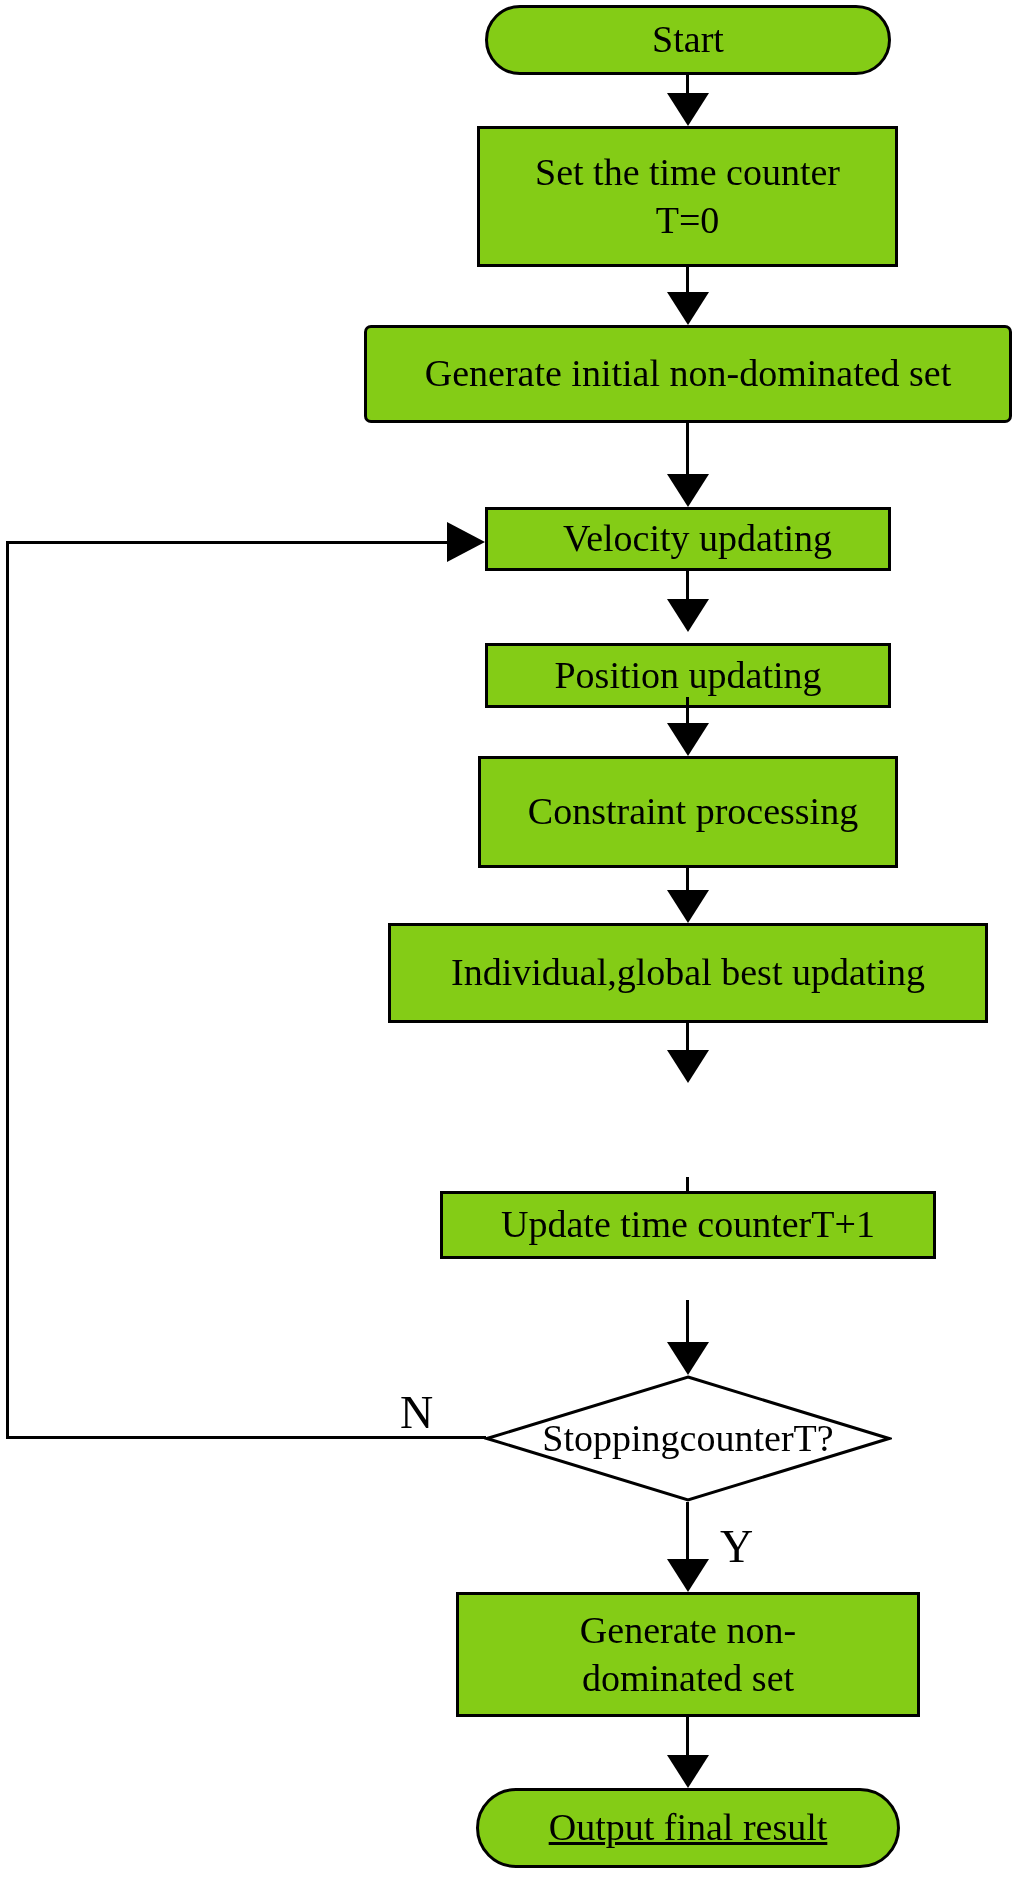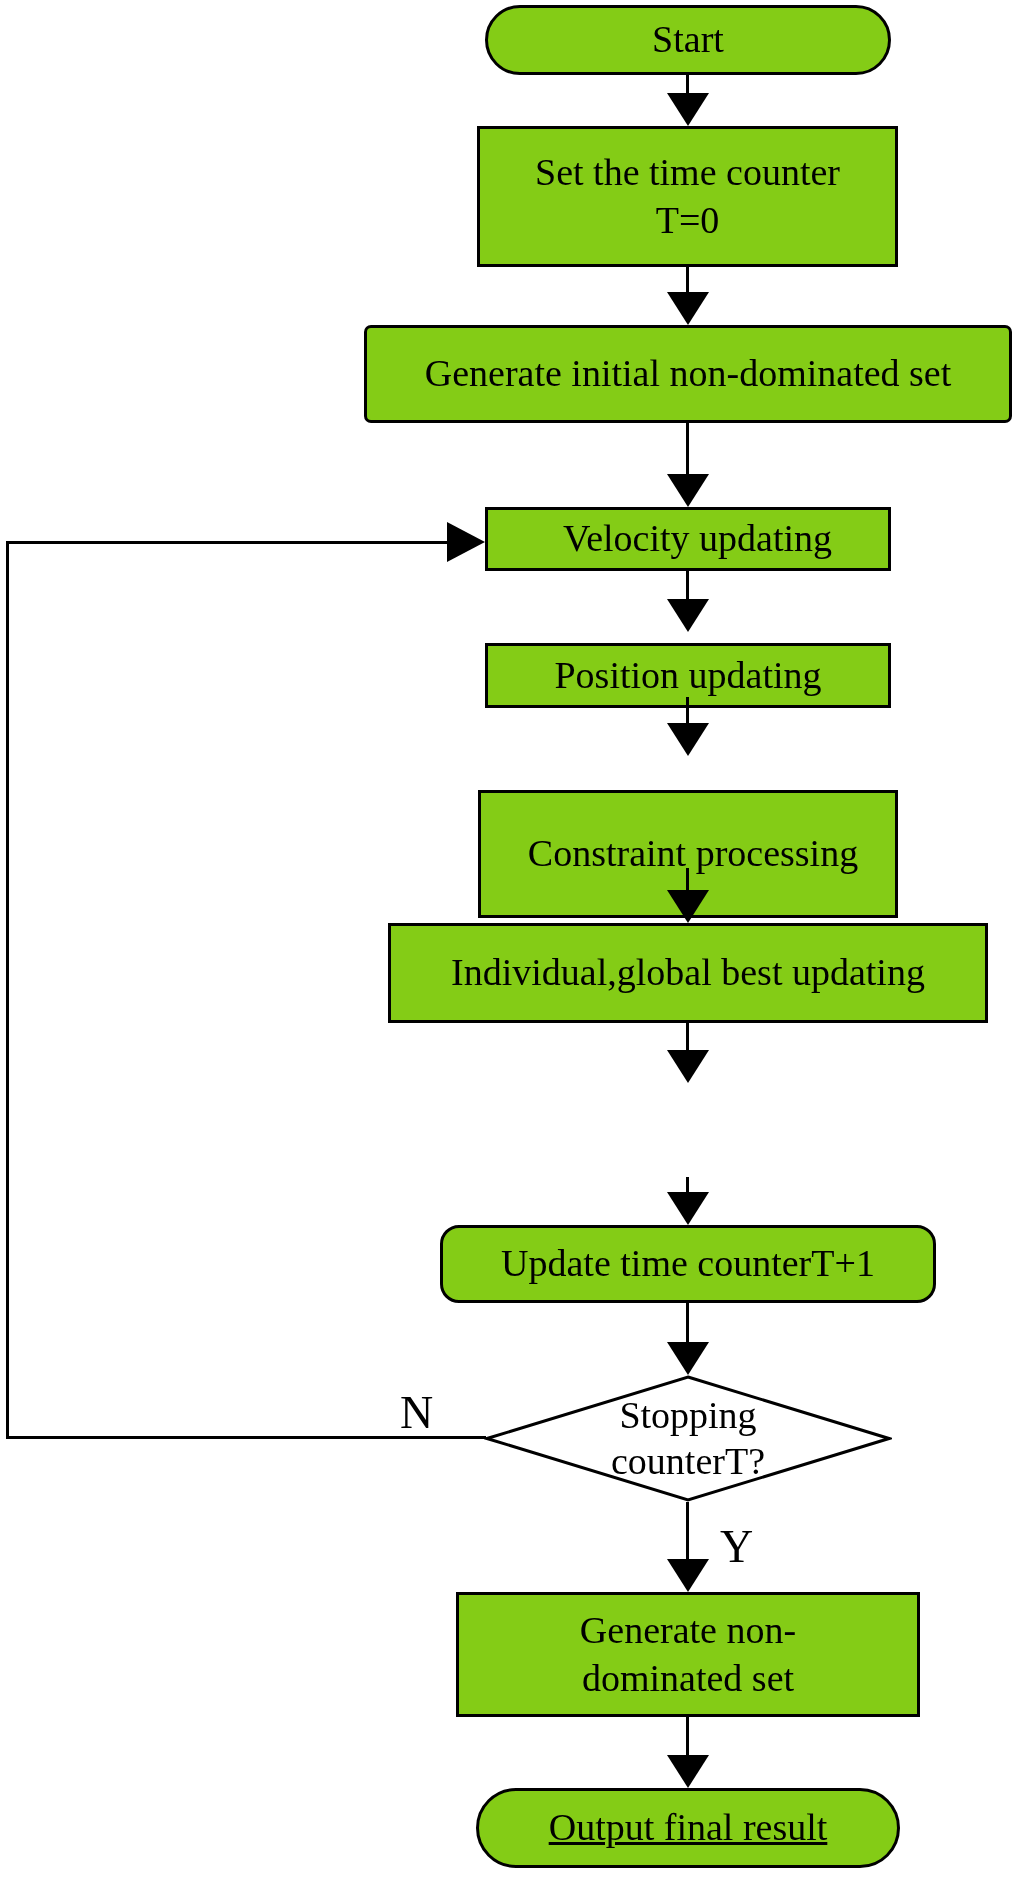--- a/index.html
+++ b/index.html
@@ -25,21 +25,21 @@
   }
   .arrow-right {
     position:absolute; width:0; height:0;
     border-top:20px solid transparent; border-bottom:20px solid transparent;
     border-left:38px solid #000000;
   }
   .diamond-wrap { position:absolute; left:484px; top:1375px; width:408px; height:127px; }
   .diamond-wrap svg { display:block; }
   .diamond-text {
     position:absolute; left:0; top:0; width:100%; height:100%;
-    display:flex; flex-direction:column; align-items:center; justify-content:center;
+    display:flex; flex-direction:row; align-items:center; justify-content:center;
     font-size:38px; line-height:1.2; text-align:right;
   }
   .edge-label { position:absolute; font-size:46px; line-height:1; }
 </style>
 </head>
 <body>
 
 <div class="canvas">
 
   <div class="node stadium" style="left:485px; top:5px; width:406px; height:70px;">
@@ -71,39 +71,39 @@
   <div class="vstem" style="left:686px; top:571px; height:31px;"></div>
   <div class="arrow-down" style="left:667px; top:599px;"></div>
 
   <div class="node" style="left:485px; top:632px; width:406px; height:65px;margin-top:11px;">
     <span>Position updating</span>
   </div>
 
   <div class="vstem" style="left:686px; top:697px; height:29px;"></div>
   <div class="arrow-down" style="left:667px; top:723px;"></div>
 
-  <div class="node" style="left:478px; top:790px; width:420px; height:128px;padding-left:10px;">
+  <div class="node" style="left:478px; top:756px; width:420px; height:112px;padding-left:10px;">
     <span>Constraint processing</span>
   </div>
 
   <div class="vstem" style="left:686px; top:868px; height:25px;"></div>
   <div class="arrow-down" style="left:667px; top:890px;"></div>
 
   <div class="node" style="left:388px; top:923px; width:600px; height:100px;">
     <span>Individual,global best updating</span>
   </div>
 
   <div class="vstem" style="left:686px; top:1023px; height:30px;"></div>
   <div class="arrow-down" style="left:667px; top:1050px;"></div>
 
 
   <div class="vstem" style="left:686px; top:1177px; height:18px;"></div>
   <div class="arrow-down" style="left:667px; top:1192px;"></div>
 
-  <div class="node" style="left:440px; top:1225px; width:496px; height:78px;border-radius:19px;">
+  <div class="node" style="left:440px; top:1191px; width:496px; height:68px;">
     <span>Update time counterT+1</span>
   </div>
 
   <div class="vstem" style="left:686px; top:1300px; height:45px;"></div>
   <div class="arrow-down" style="left:667px; top:1342px;"></div>
 
   <div class="diamond-wrap">
     <svg width="408" height="127" viewBox="0 0 408 127">
       <polygon points="204,2 405,63.5 204,125 3,63.5" fill="#ffffff" stroke="#000000" stroke-width="3"></polygon>
     </svg>

